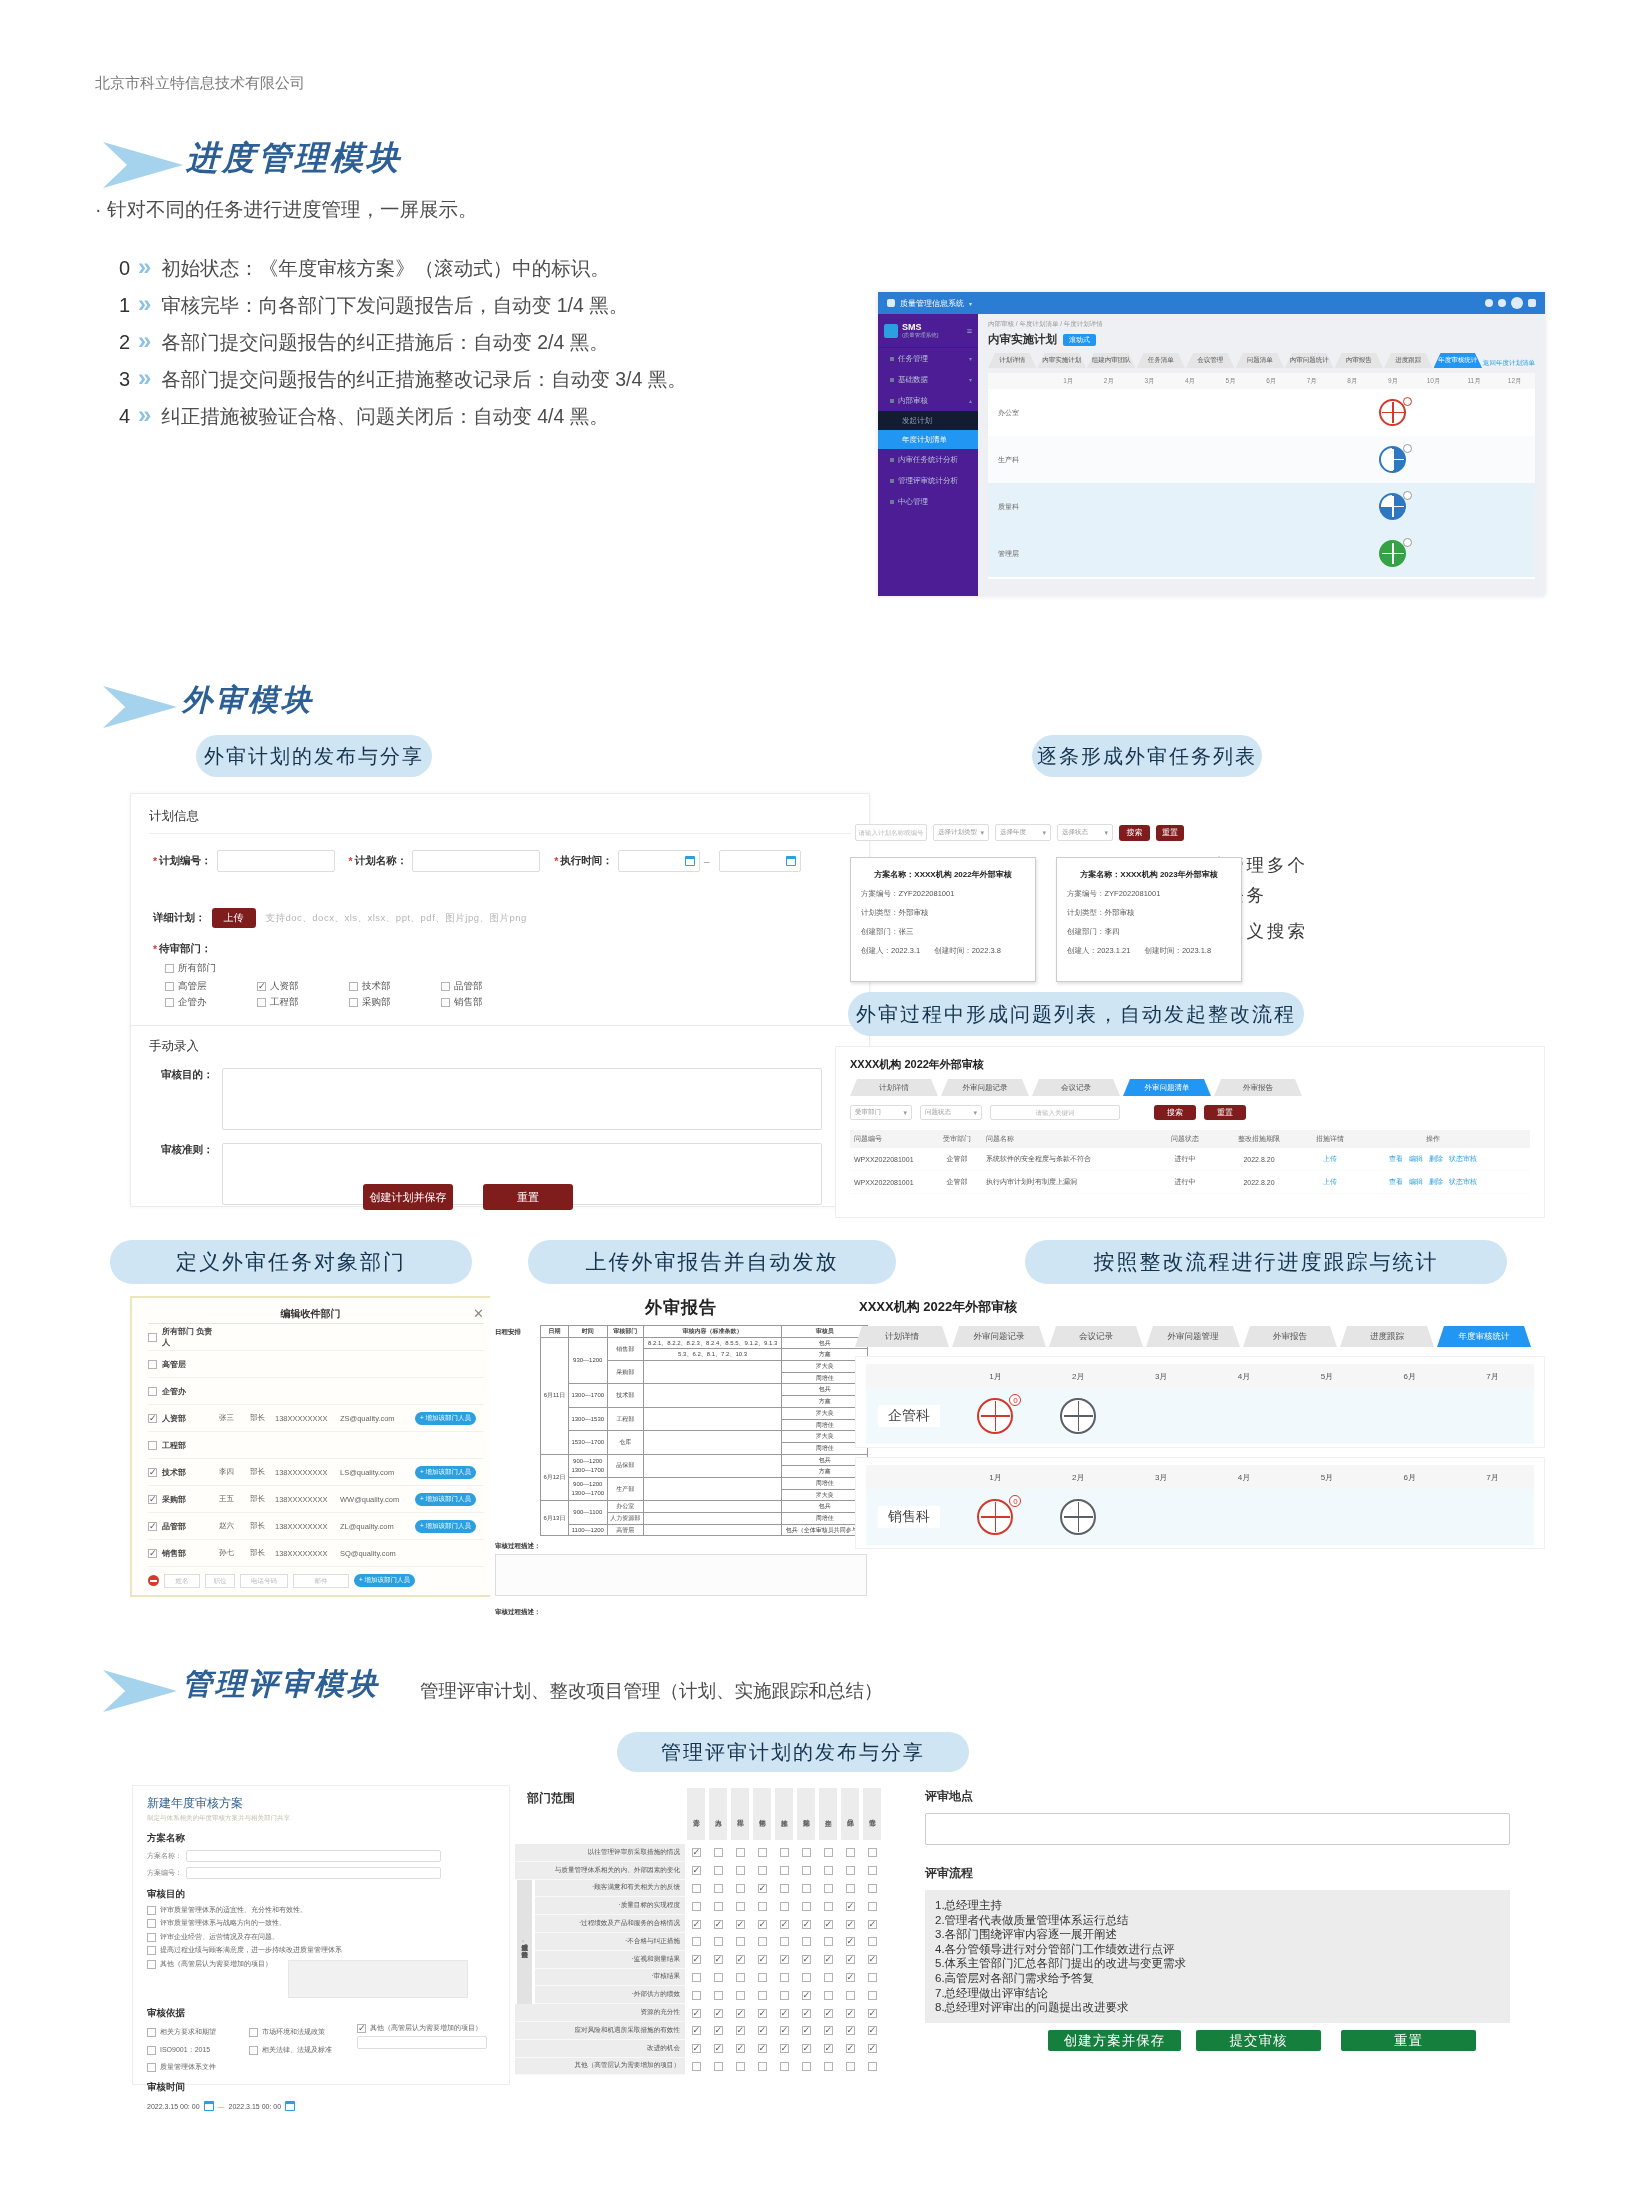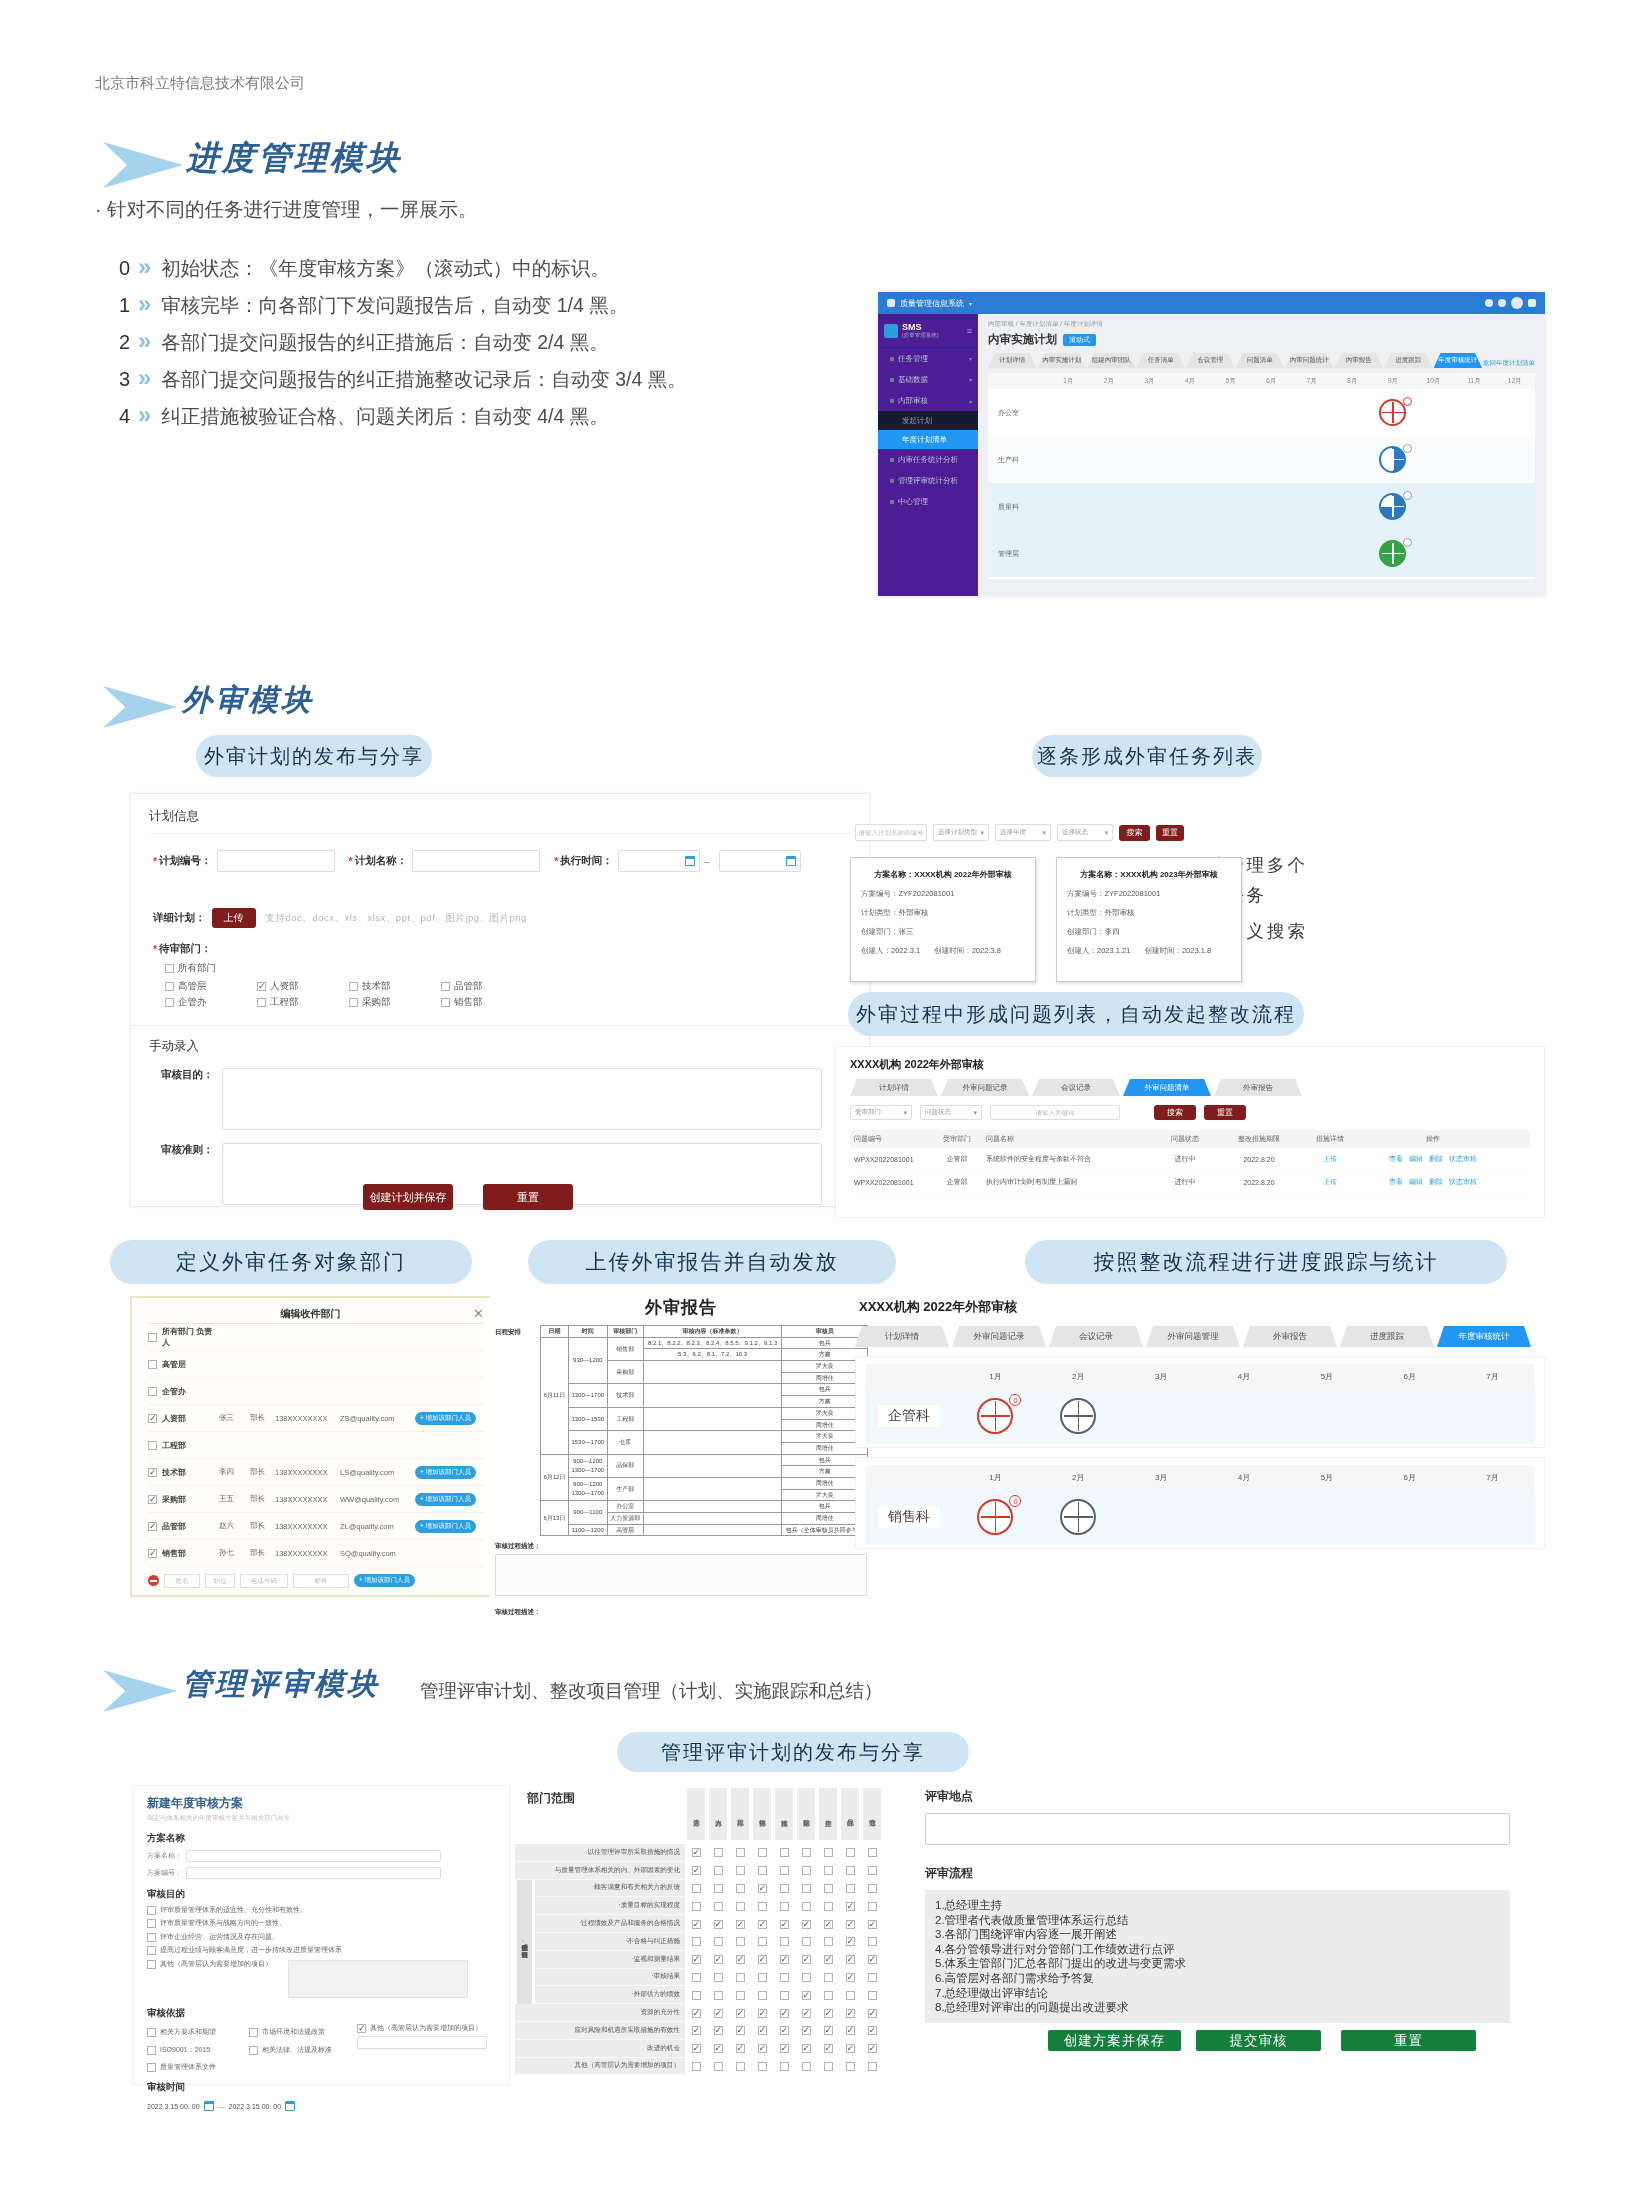--- a/index.html
+++ b/index.html
@@ -125,21 +125,21 @@
 #tr-title{font-size:13px;font-weight:bold;color:#222;margin:6px 0 0 4px;}
 #tr-tabs{display:flex;gap:3px;margin-top:10px;}
 .tsec{background:#fff;border:1px solid #f0f0f0;margin-top:9px;padding:7px 10px 0;height:92px;}
 .tmon,.trow{display:grid;grid-template-columns:88px repeat(7,1fr);}
 .tmon{height:24px;background:#f6f6f6;font-size:8px;color:#555;align-items:center;text-align:center;}
 .trow{height:56px;align-items:center;background:#f2f9fd;}
 .tdept{width:62px;height:22px;background:#fff;display:flex;align-items:center;justify-content:center;font-size:14px;color:#444;margin-left:12px;}
 .tcell{display:flex;align-items:center;justify-content:center;}
 
 #mrform{position:absolute;left:132px;top:1785px;width:378px;height:300px;background:#fff;border:1px solid #eee;padding:9px 14px;}
-#mr-title{font-size:12px;font-weight:bold;color:#31618f;}
+#mr-title{font-size:12px;font-weight:normal;color:#31618f;}
 #mr-sub{font-size:6.5px;color:#c3c2b0;margin-top:2px;}
 .mr-h{font-size:9.5px;font-weight:bold;color:#333;margin-top:9px;}
 .mr-f{display:flex;align-items:center;margin-top:5px;font-size:7px;color:#888;}
 .mr-f input{width:255px;height:12px;margin-left:4px;}
 .mrow{display:flex;align-items:flex-start;gap:4px;font-size:7px;color:#666;margin-top:4.5px;line-height:1.25;cursor:pointer;}
 #mr-other-ta{width:180px;height:38px;background:#f1f1f1;border:1px solid #e6e6e6;resize:none;margin-left:6px;}
 #mr-basis{display:flex;margin-top:4px;}
 #mr-b1,#mr-b2{display:flex;flex-direction:column;gap:4px;}
 #mr-b1{width:102px;}#mr-b2{width:108px;}
 #mr-bo{width:136px;}

